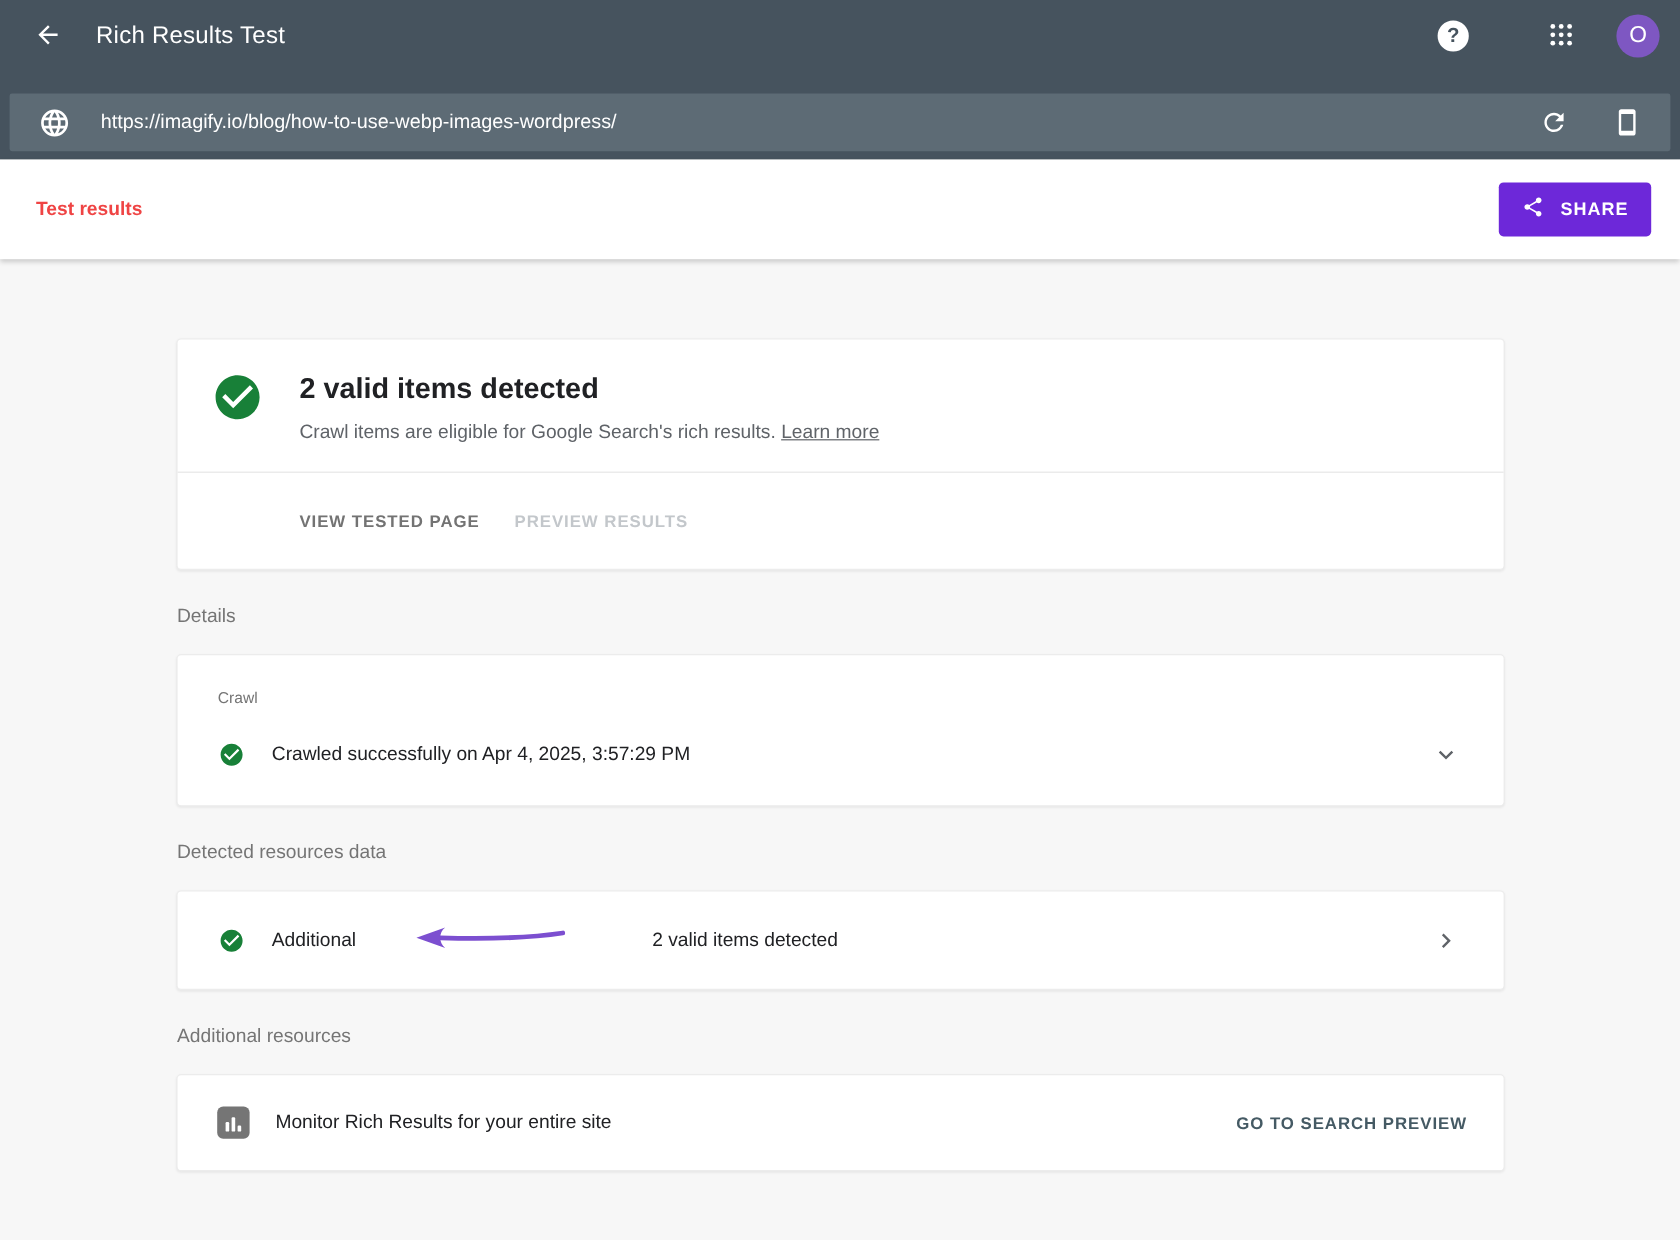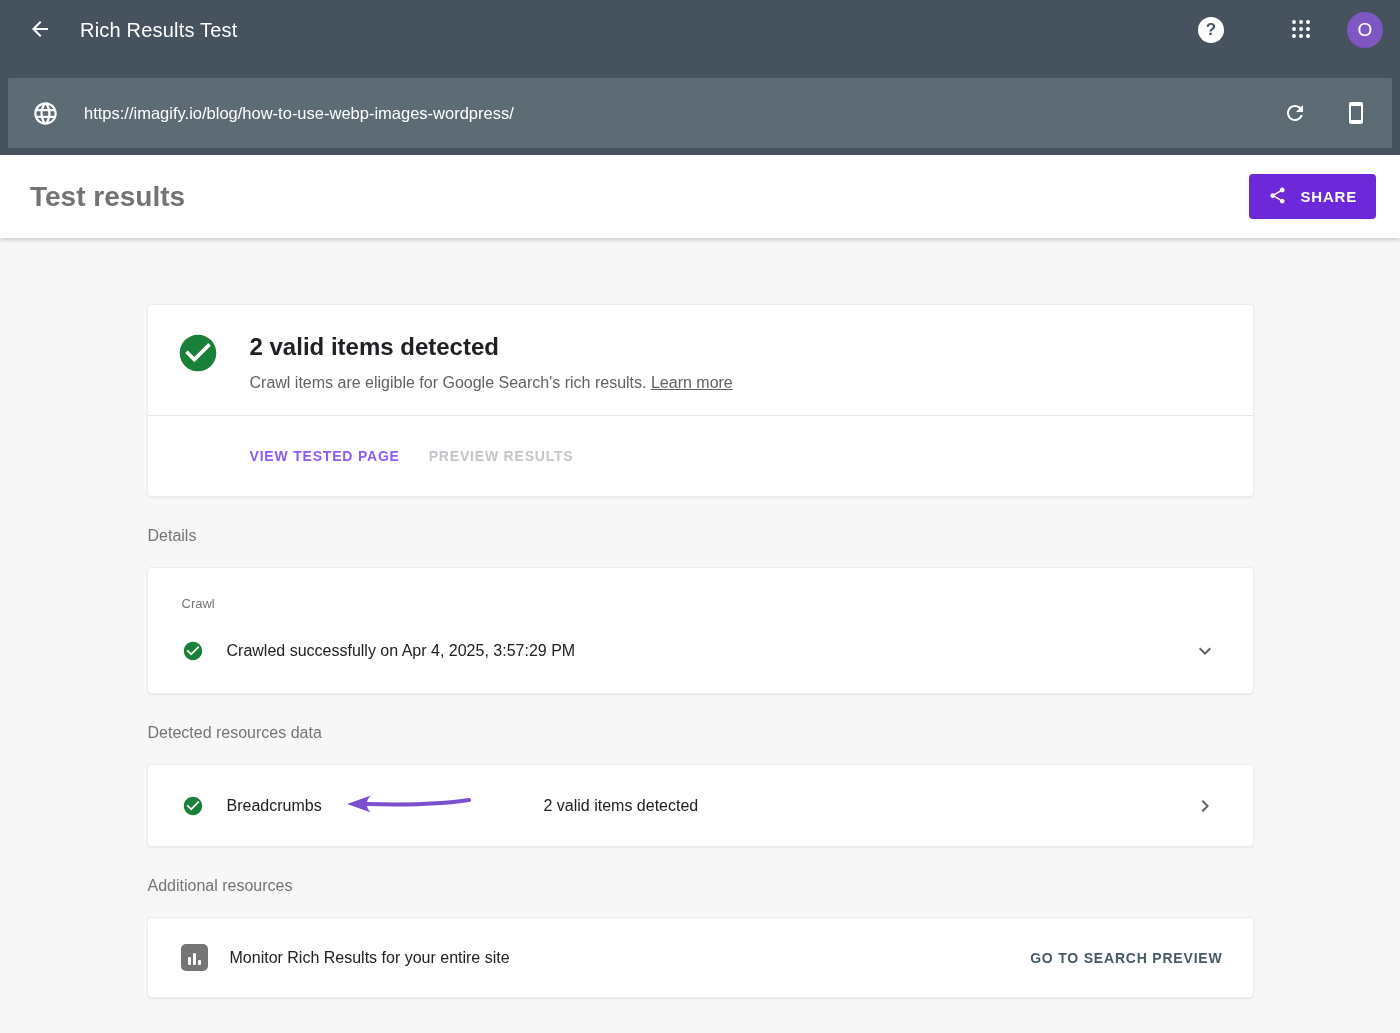--- a/index.html
+++ b/index.html
@@ -17,45 +17,45 @@
   .top-row { height: 60px; display: flex; align-items: center; padding-left: 28px; }
   .icon-btn { background: none; border: none; padding: 0; cursor: pointer; display: flex; align-items: center; justify-content: center; }
   .back-btn svg { width: 24px; height: 24px; }
   .app-title { color: #fff; font-size: 20px; font-weight: 400; margin-left: 28px; letter-spacing: 0.2px; }
   .top-actions { margin-left: auto; display: flex; align-items: center; padding-right: 17px; }
   .help-btn { width: 26px; height: 26px; border-radius: 50%; background: #fff; color: #46535e; font-weight: 700; font-size: 17px; }
   .apps-btn { margin-left: 65px; }
   .apps-btn svg { width: 24px; height: 24px; }
   .avatar { margin-left: 34px; width: 36px; height: 36px; border-radius: 50%; background: #7e57c2; color: #fff; font-size: 19px; display: flex; align-items: center; justify-content: center; cursor: pointer; }
 
-  .url-row { margin: 18px 8px 0 8px; height: 70px; background: #5d6b75; border-radius: 2px; display: flex; align-items: center; padding: 0 24px; }
+  .url-row { margin: 18px 8px 0 8px; height: 48px; background: #5d6b75; border-radius: 2px; display: flex; align-items: center; padding: 0 24px; }
   .globe-icon svg { width: 27px; height: 27px; display: block; }
   .url-text { color: #fff; font-size: 16.5px; margin-left: 25px; cursor: text; }
   .url-actions { margin-left: auto; display: flex; align-items: center; gap: 37px; }
   .url-actions svg { width: 24px; height: 24px; display: block; }
 
   
   .title-bar { background: #fff; height: 83px; display: flex; align-items: center; padding: 0 24px 0 30px; box-shadow: 0 2px 4px rgba(0,0,0,0.18); position: relative; z-index: 2; }
-  .page-title { font-size: 28px; font-weight: 700; color: #737373; }
+  .page-title { font-size: 16px; font-weight: 700; color: #ef4444; }
   .share-btn { margin-left: auto; background: #6d28d9; border: none; border-radius: 4px; height: 45px; padding: 0 19px; display: flex; align-items: center; gap: 13px; color: #fff; font-family: "Liberation Sans", sans-serif; font-size: 15px; font-weight: 700; letter-spacing: 0.8px; cursor: pointer; }
   .share-btn svg { width: 19px; height: 19px; }
 
   
   .content { width: 1107px; margin: 0 auto; padding-top: 66px; }
   .card { background: #fff; border: 1px solid #ececec; border-radius: 4px; box-shadow: 0 1px 2px rgba(0,0,0,0.06); }
 
   .main-section { display: flex; padding: 26px 28px 23px 28px; }
   .big-check svg { width: 44px; height: 44px; display: block; }
   .result-texts { margin-left: 30px; padding-top: 2px; }
   .result-title { font-size: 24px; font-weight: 700; color: #202124; }
   .result-subtitle { margin-top: 13px; font-size: 16px; color: #5f6368; }
   .learn-more { color: #5f6368; text-decoration: underline; cursor: pointer; }
   .card-divider { border-top: 1px solid #e6e6e6; }
   .result-actions { display: flex; align-items: center; height: 80px; padding-left: 102px; gap: 29px; }
-  .action-btn { background: none; border: none; padding: 0; font-family: "Liberation Sans", sans-serif; font-size: 14px; font-weight: 700; letter-spacing: 0.8px; color: #8b5cf6; cursor: pointer; }
+  .action-btn { background: none; border: none; padding: 0; font-family: "Liberation Sans", sans-serif; font-size: 14px; font-weight: 700; letter-spacing: 0.8px; color: #737373; cursor: pointer; }
   .action-btn.disabled { color: #c3c7cb; cursor: default; }
 
   .section-label { margin: 30px 0 22px 1px; font-size: 16px; color: #757575; }
 
   
   .crawl-card { padding: 28px 28px 30px 34px; }
   .crawl-label { font-size: 13px; color: #757575; }
   .crawl-row { display: flex; align-items: center; margin-top: 28px; }
   .small-check svg { width: 22px; height: 22px; display: block; }
   .crawl-status { margin-left: 23px; font-size: 16px; color: #202124; }
@@ -199,21 +199,21 @@
     </div>
   </div>
 
   <div class="section-label">Detected resources data</div>
   <div class="card sd-card">
     <span class="small-check">
       <svg viewBox="0 0 24 24" fill="#188038">
           <path d="M12 2C6.48 2 2 6.48 2 12s4.48 10 10 10 10-4.48 10-10S17.52 2 12 2zm-2 15-5-5 1.41-1.41L10 14.17l7.59-7.59L19 8l-9 9z"></path>
         </svg>
     </span>
-    <span class="sd-name">Breadcrumbs</span>
+    <span class="sd-name">Additional</span>
     <span class="sd-arrow">
       <svg width="128" height="26" viewBox="0 0 128 26">
         <path d="M126 9 C 96 13.5, 58 14, 24 13" stroke="#7c4fd0" stroke-width="4" fill="none" stroke-linecap="round"></path>
         <path d="M28 4.5 L4 13 L28 21.5 C 22.5 17.5, 22.5 8.5, 28 4.5 Z" fill="#7c4fd0"></path>
       </svg>
     </span>
     <span class="sd-detail">2 valid items detected</span>
     <button class="icon-btn sd-chevron">
       <span>
         <svg viewBox="0 0 24 24" fill="#5f6368">

